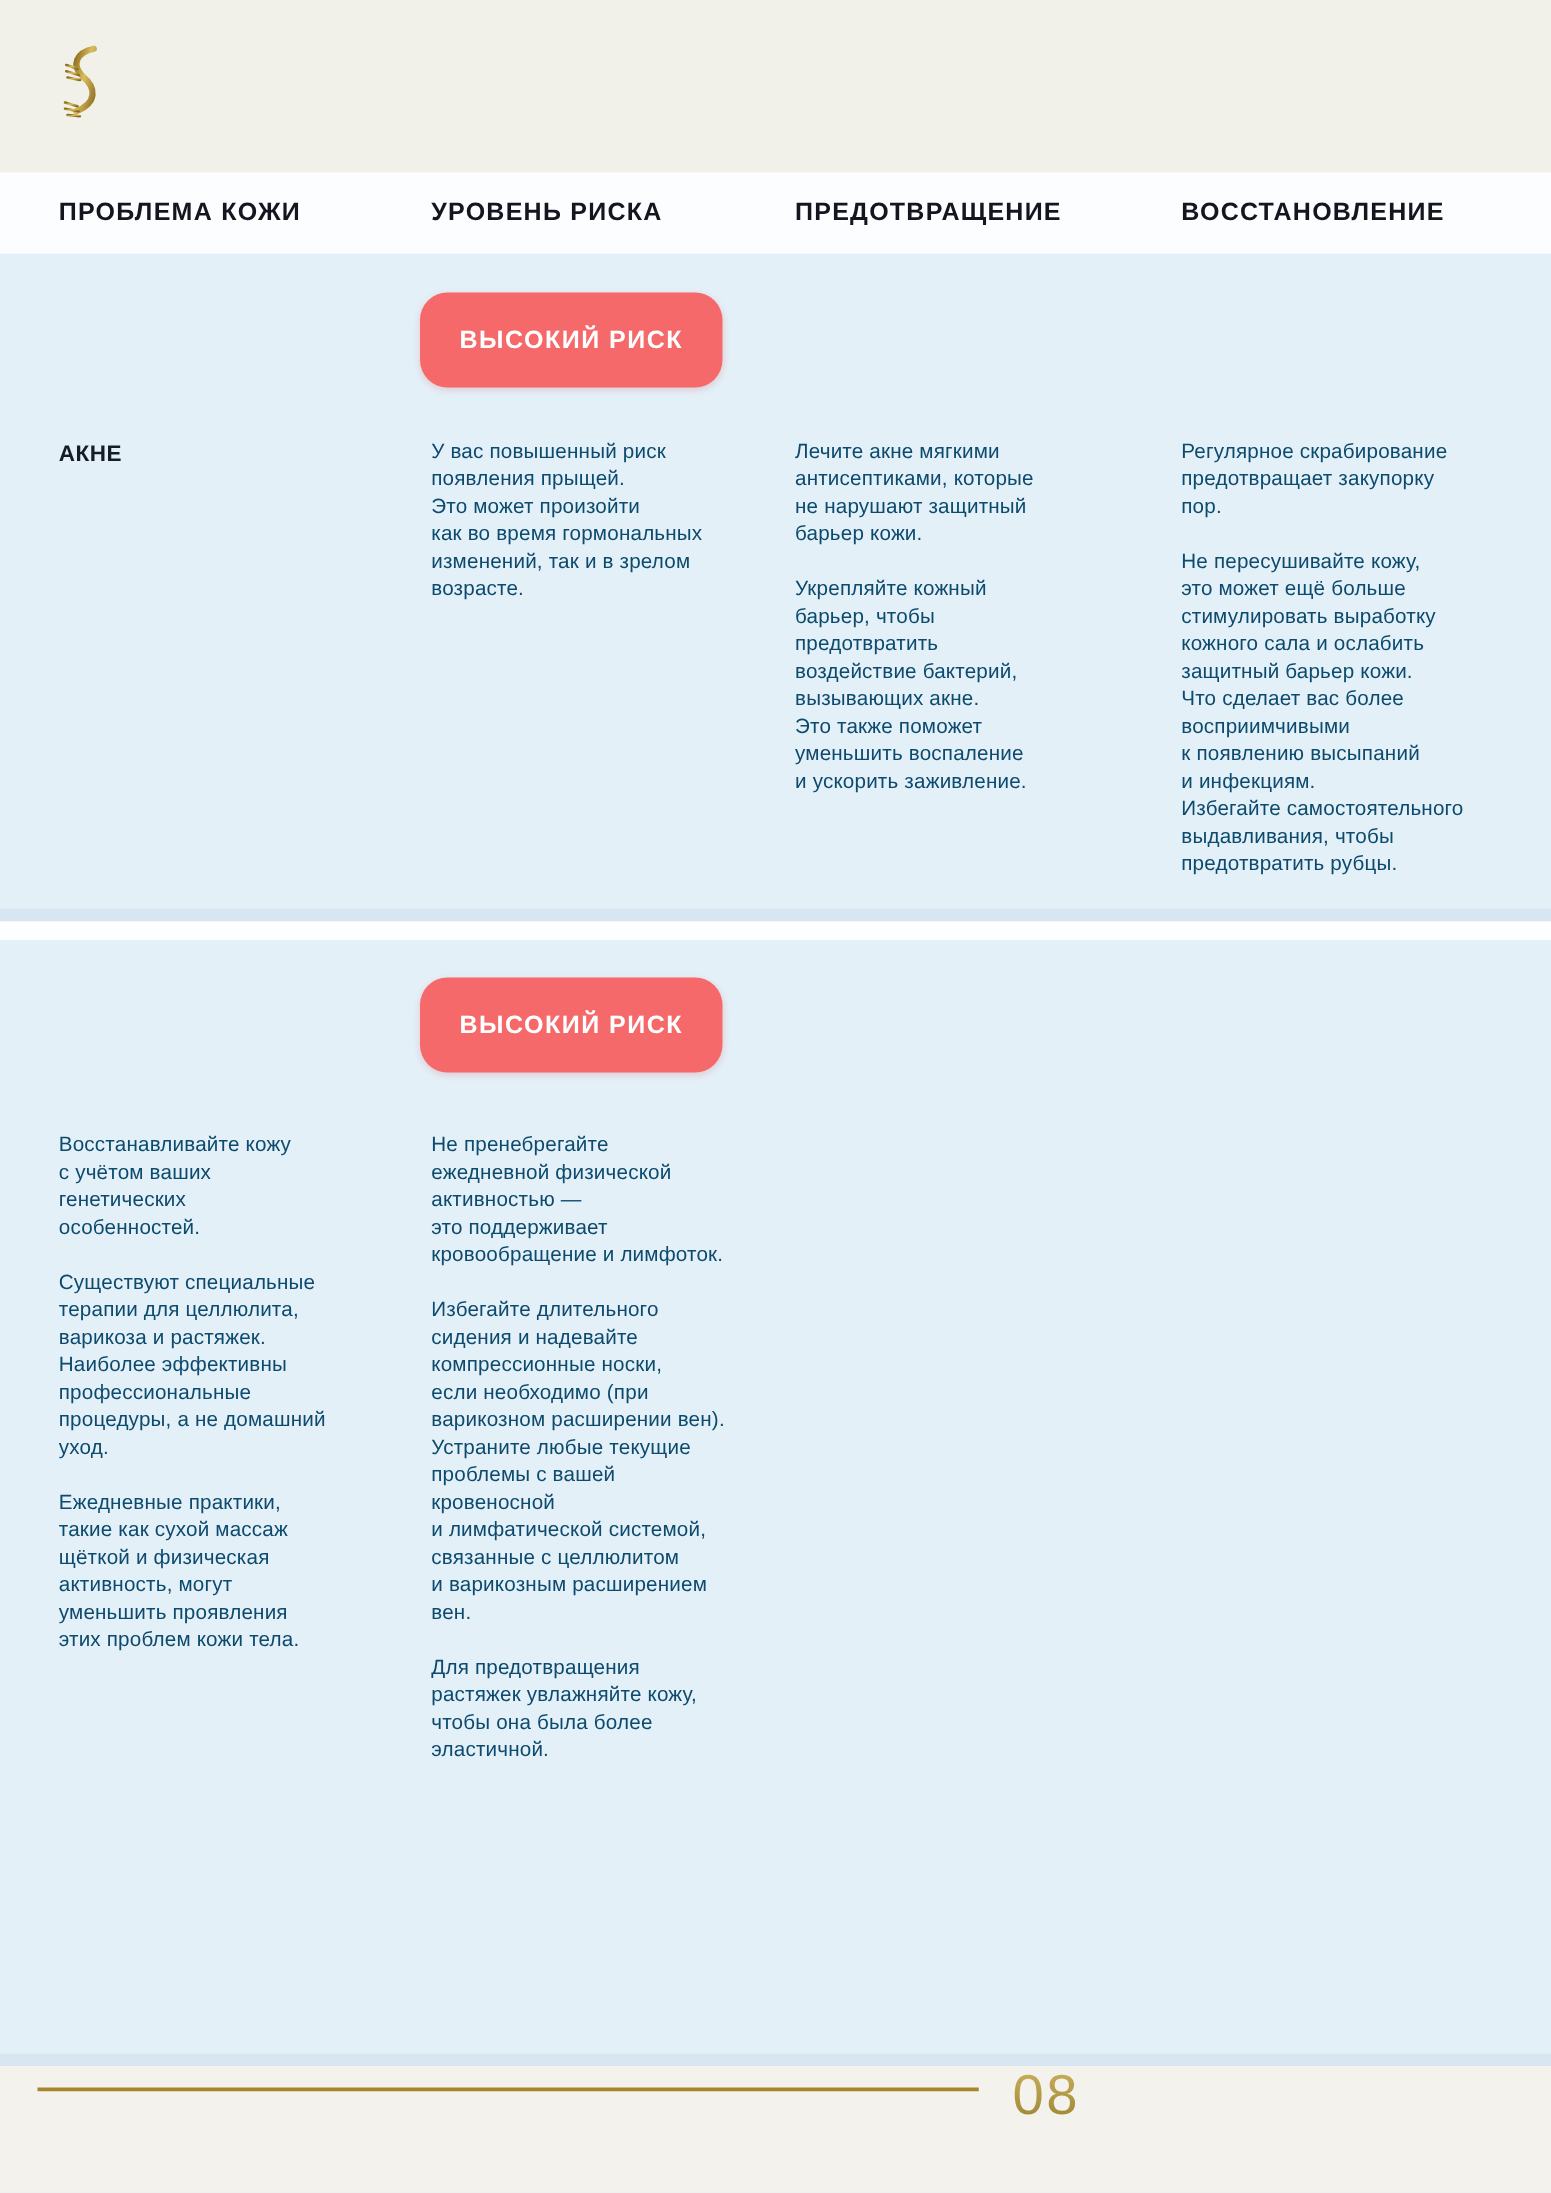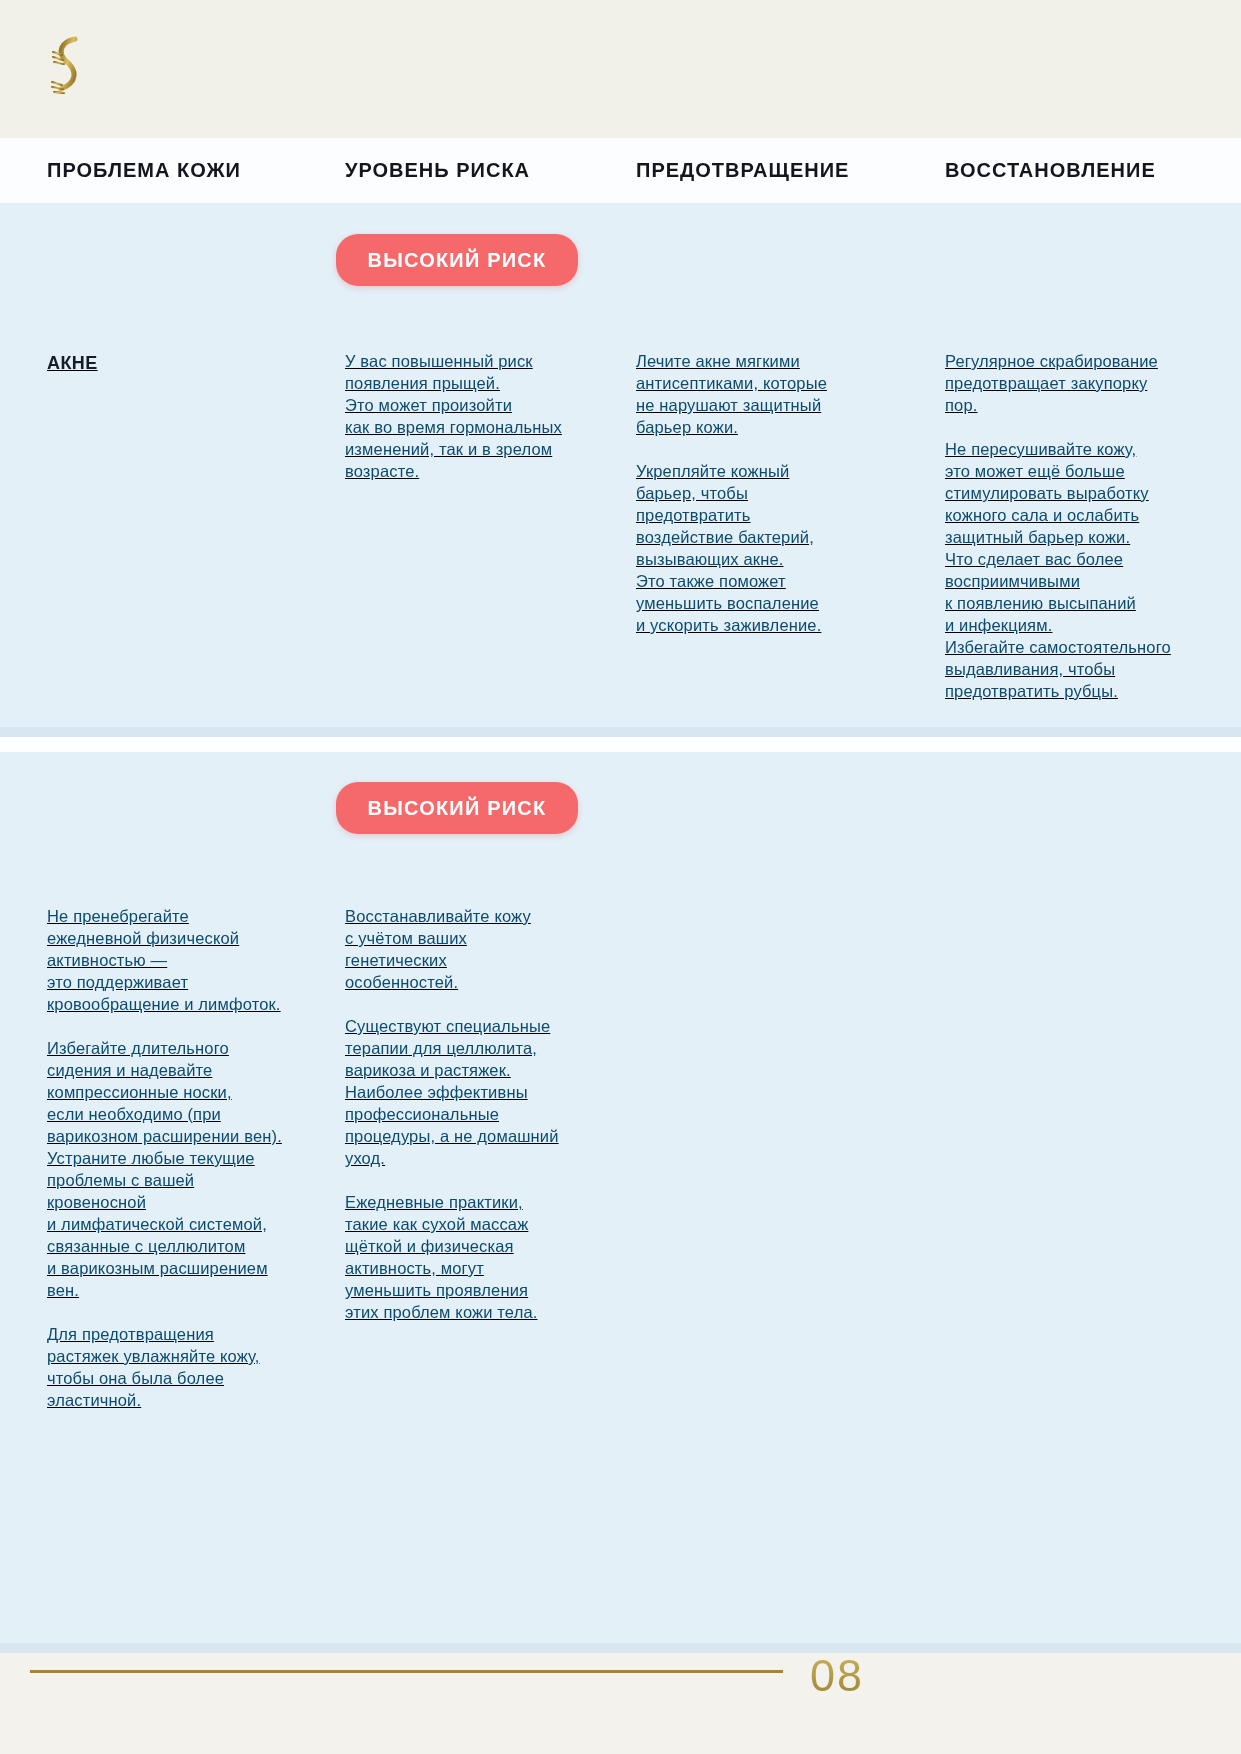--- a/index.html
+++ b/index.html
@@ -28,31 +28,31 @@
     position:relative; background:#E4F0F8;
   }
   .risk-section::after{
     content:""; position:absolute; left:0; right:0; bottom:0; height:10px;
     background:rgba(160,190,210,0.18);
   }
   .section-acne{ height:534px; }
   .section-aesthetic{ height:901px; }
   .section-gap{ height:15px; background:#FDFEFF; }
   .badge{
-    position:absolute; left:336px; width:242px; height:52px;
+    position:absolute; left:336px; width:242px; height:76px;
     background:#F5696B; border-radius:22px;
     display:flex; align-items:center; justify-content:center;
     color:#FFFFFF; font-size:20px; font-weight:700; letter-spacing:1.2px;
     box-shadow:0 2px 6px rgba(210,90,95,0.25);
   }
   .section-acne .badge{ top:31px; }
   .section-aesthetic .badge{ top:30px; }
   .row{
     display:grid; grid-template-columns:298px 291px 309px 1fr;
-    padding-left:47px; padding-right:36px;text-decoration:underline;
+    padding-left:47px; padding-right:36px;
   }
   .section-acne .row{ padding-top:147px; }
   .section-aesthetic .row{ padding-top:153px; }
   .problem{
     font-size:18px; font-weight:700; color:#161D26; line-height:27px;
     letter-spacing:0.4px; white-space:pre-line; padding-right:30px;
   }
   .cell{
     font-size:16.5px; color:#0c4a6e; line-height:22px;
     white-space:pre-line; letter-spacing:0.15px; padding-right:18px;
@@ -146,20 +146,39 @@
 выдавливания, чтобы
 предотвратить рубцы.</div>
     </div>
   </section>
 
   <div class="section-gap"></div>
 
   <section class="risk-section section-aesthetic">
     <div class="badge">ВЫСОКИЙ РИСК</div>
     <div class="row">
+      <div class="cell">Восстанавливайте кожу
+с учётом ваших
+генетических
+особенностей.
+
+Существуют специальные
+терапии для целлюлита,
+варикоза и растяжек.
+Наиболее эффективны
+профессиональные
+процедуры, а не домашний
+уход.
+
+Ежедневные практики,
+такие как сухой массаж
+щёткой и физическая
+активность, могут
+уменьшить проявления
+этих проблем кожи тела.</div>
       <div class="cell">Не пренебрегайте
 ежедневной физической
 активностью —
 это поддерживает
 кровообращение и лимфоток.
 
 Избегайте длительного
 сидения и надевайте
 компрессионные носки,
 если необходимо (при
@@ -169,39 +188,20 @@
 кровеносной
 и лимфатической системой,
 связанные с целлюлитом
 и варикозным расширением
 вен.
 
 Для предотвращения
 растяжек увлажняйте кожу,
 чтобы она была более
 эластичной.</div>
-      <div class="cell">Восстанавливайте кожу
-с учётом ваших
-генетических
-особенностей.
-
-Существуют специальные
-терапии для целлюлита,
-варикоза и растяжек.
-Наиболее эффективны
-профессиональные
-процедуры, а не домашний
-уход.
-
-Ежедневные практики,
-такие как сухой массаж
-щёткой и физическая
-активность, могут
-уменьшить проявления
-этих проблем кожи тела.</div>
     </div>
   </section>
 
   <footer class="page-footer">
     <div class="gold-line"></div>
     <div class="page-number">08</div>
   </footer>
 
 </div>
 

